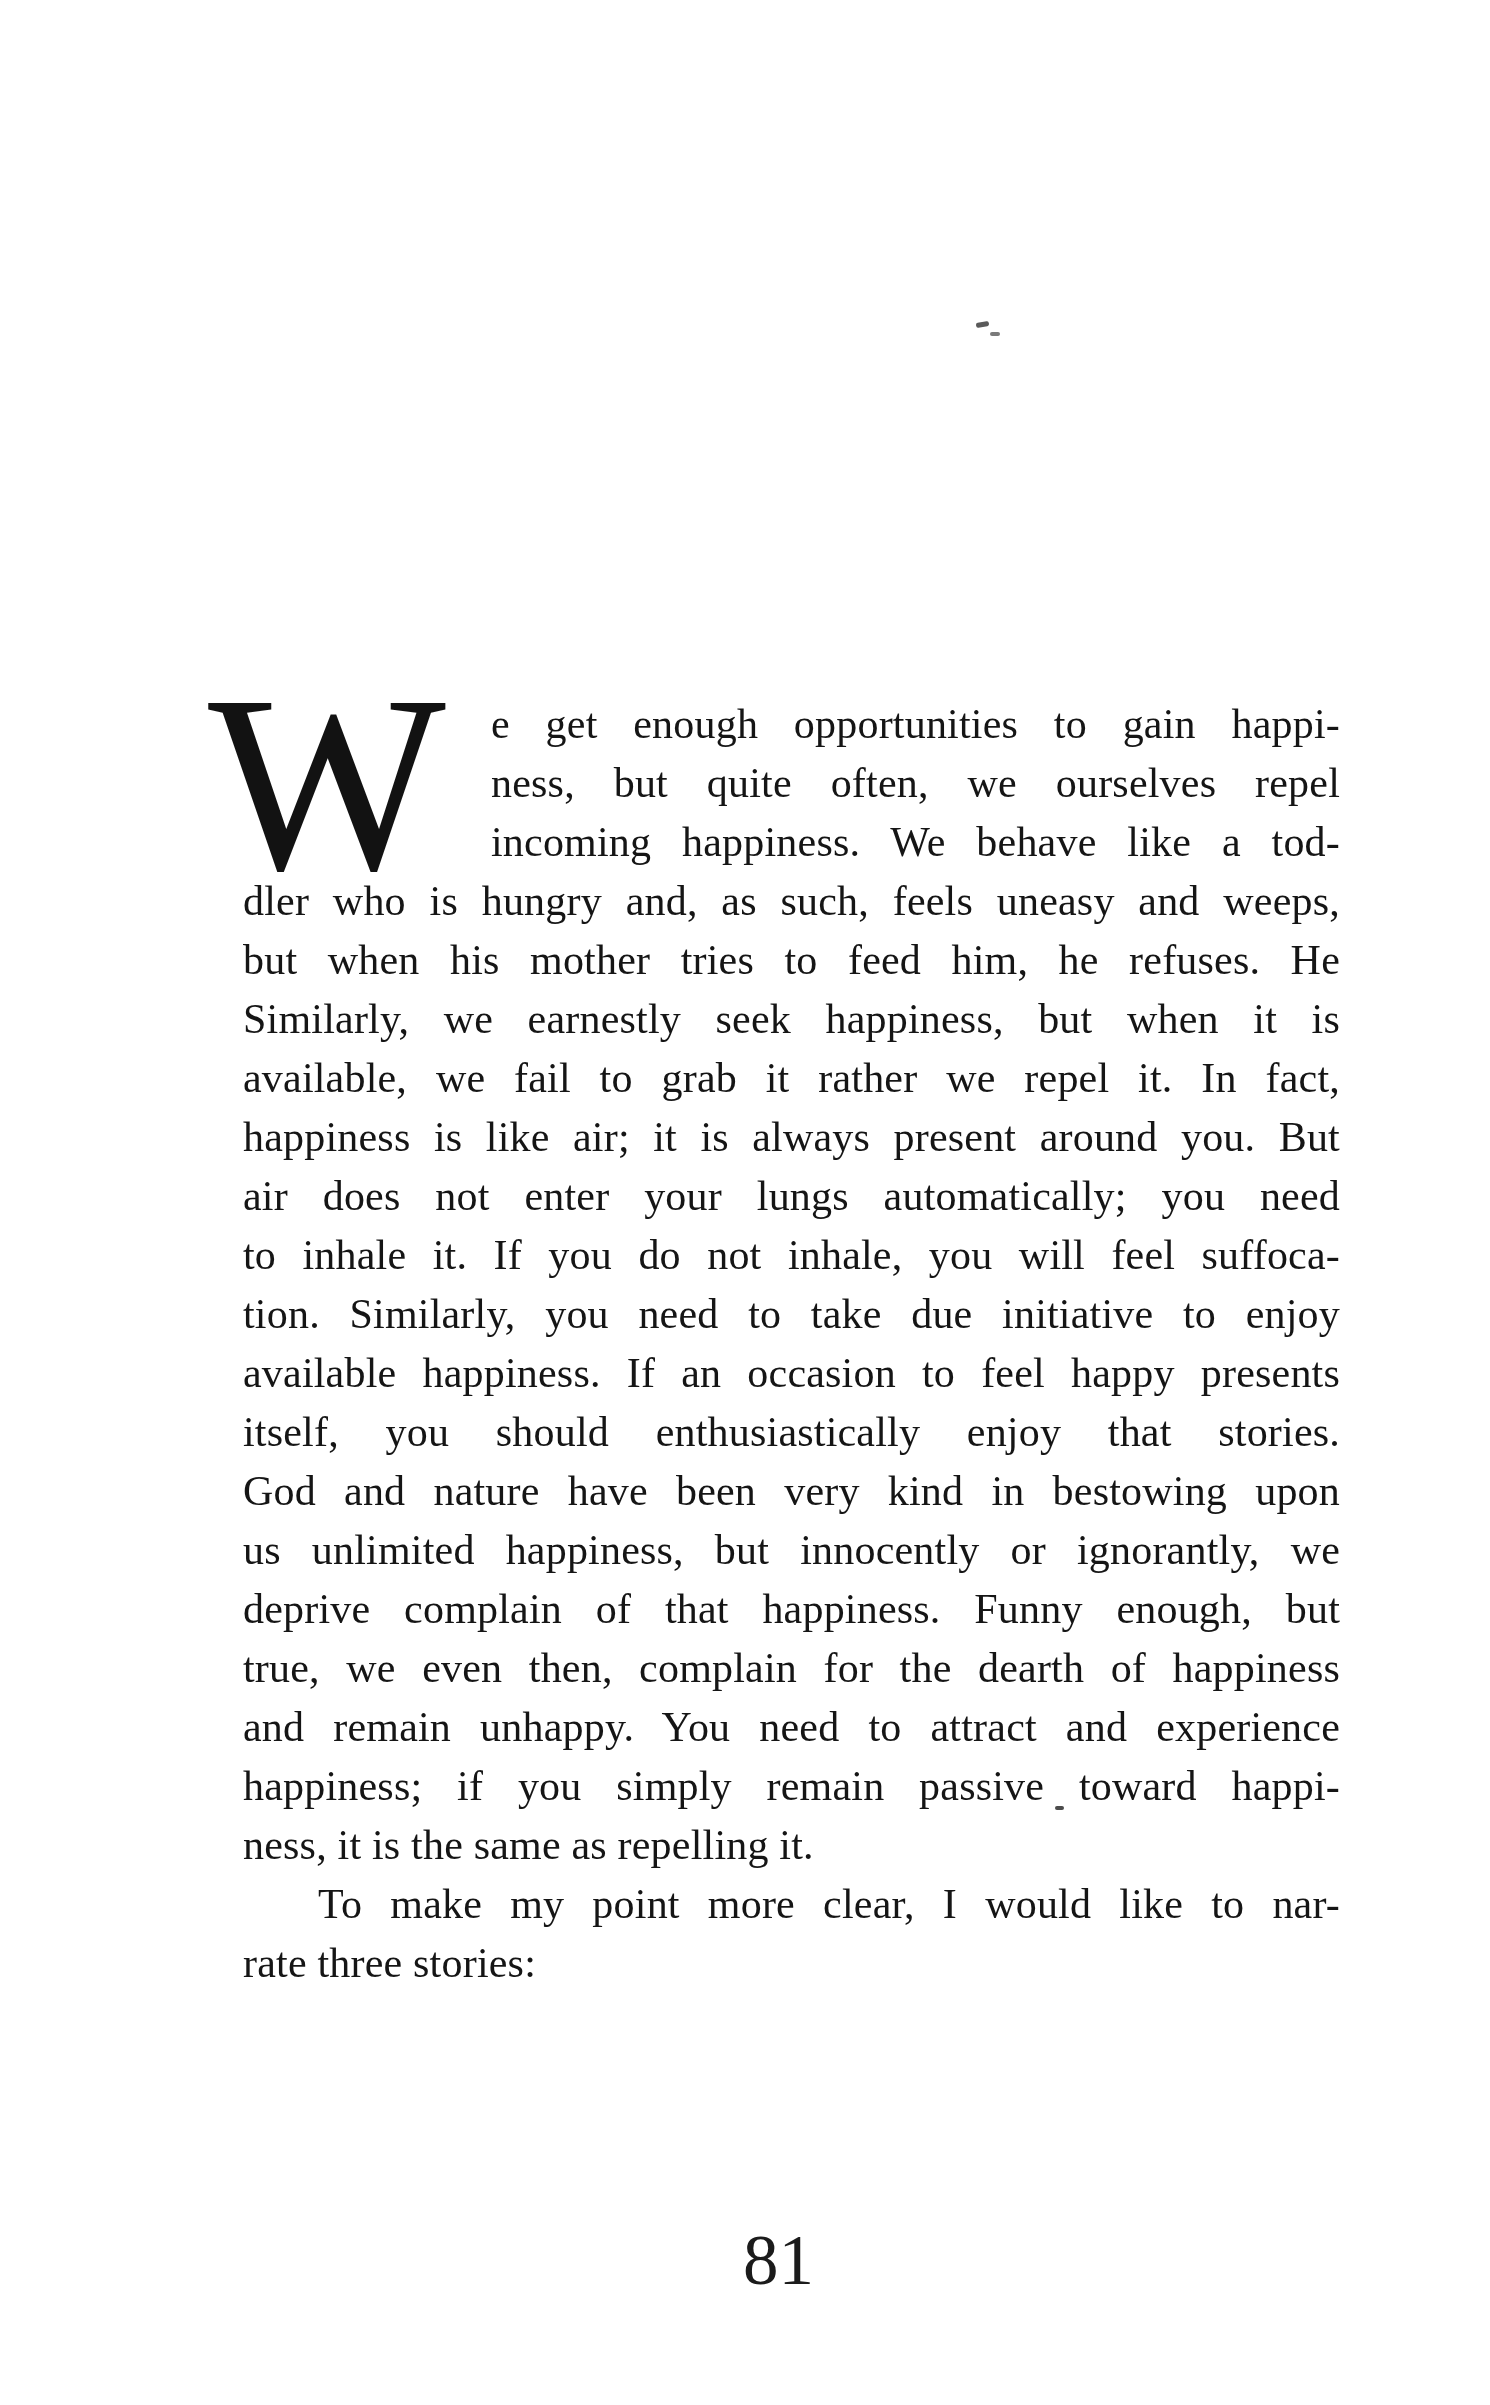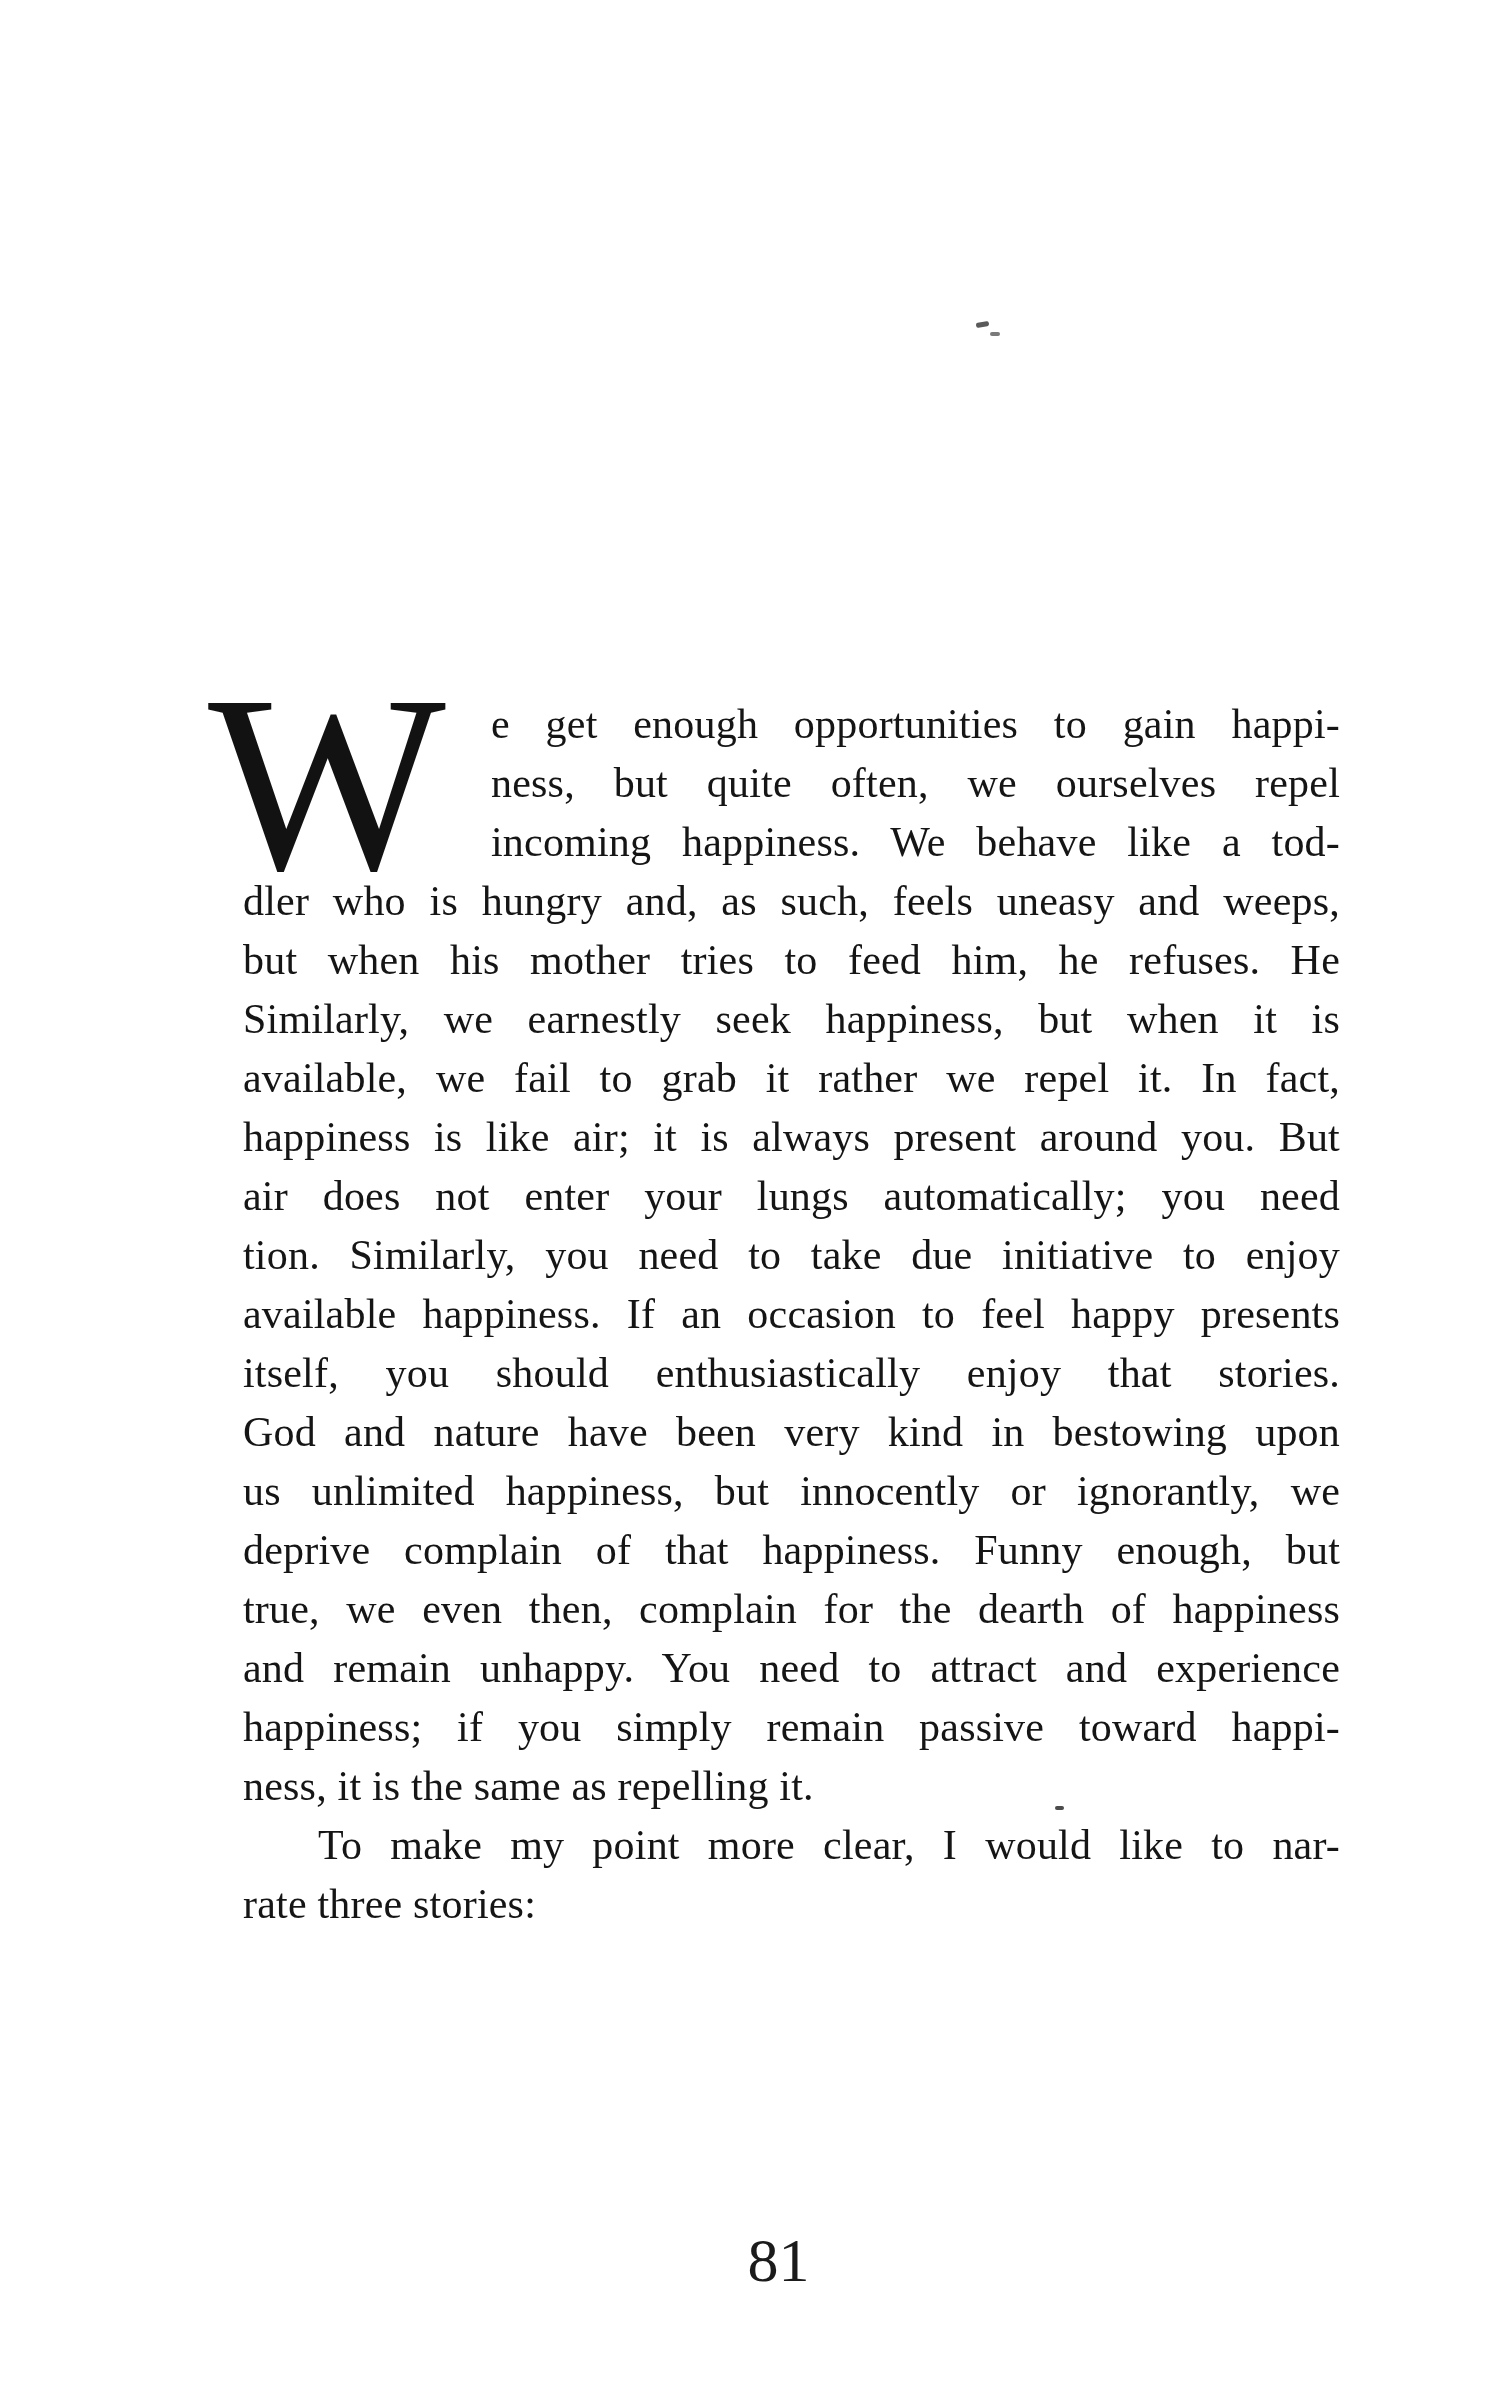--- a/index.html
+++ b/index.html
@@ -49,21 +49,21 @@
     color: #121212;
     font-family: "Liberation Serif", serif;
     font-weight: 400;
   }
   .pagenum {
     position: absolute;
     left: 217px;
     top: 2232px;
     width: 1123px;
     text-align: center;
-    font-size: 62px;
+    font-size: 71px;
     line-height: 57px;
     color: #1b1b1b;
   }
   
   .smudge-a {
     position: absolute;
     left: 976px;
     top: 322px;
     width: 13px;
     height: 5px;
@@ -104,20 +104,21 @@
   <div class="textblock">
     <div class="line just dc">e get enough opportunities to gain happi-</div>
     <div class="line just dc">ness, but quite often, we ourselves repel</div>
     <div class="line just dc">incoming happiness. We behave like a tod-</div>
     <div class="line just">dler who is hungry and, as such, feels uneasy and weeps,</div>
     <div class="line just">but when his mother tries to feed him, he refuses. He</div>
     <div class="line just">Similarly, we earnestly seek happiness, but when it is</div>
     <div class="line just">available, we fail to grab it rather we repel it. In fact,</div>
     <div class="line just">happiness is like air; it is always present around you. But</div>
     <div class="line just">air does not enter your lungs automatically; you need</div>
+    <div class="line just">to inhale it. If you do not inhale, you will feel suffoca-</div>
     <div class="line just">tion. Similarly, you need to take due initiative to enjoy</div>
     <div class="line just">available happiness. If an occasion to feel happy presents</div>
     <div class="line just">itself, you should enthusiastically enjoy that stories.</div>
     <div class="line just">God and nature have been very kind in bestowing upon</div>
     <div class="line just">us unlimited happiness, but innocently or ignorantly, we</div>
     <div class="line just">deprive complain of that happiness. Funny enough, but</div>
     <div class="line just">true, we even then, complain for the dearth of happiness</div>
     <div class="line just">and remain unhappy. You need to attract and experience</div>
     <div class="line just">happiness; if you simply remain passive toward happi-</div>
     <div class="line">ness, it is the same as repelling it.</div>

